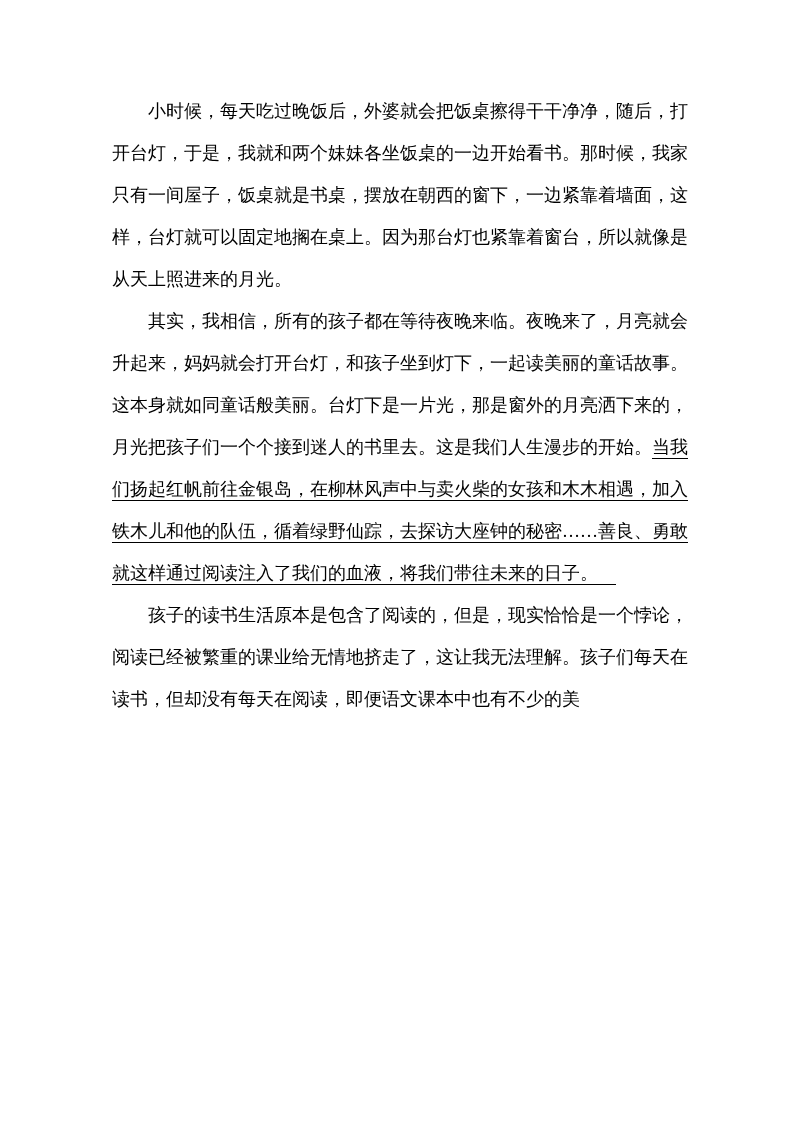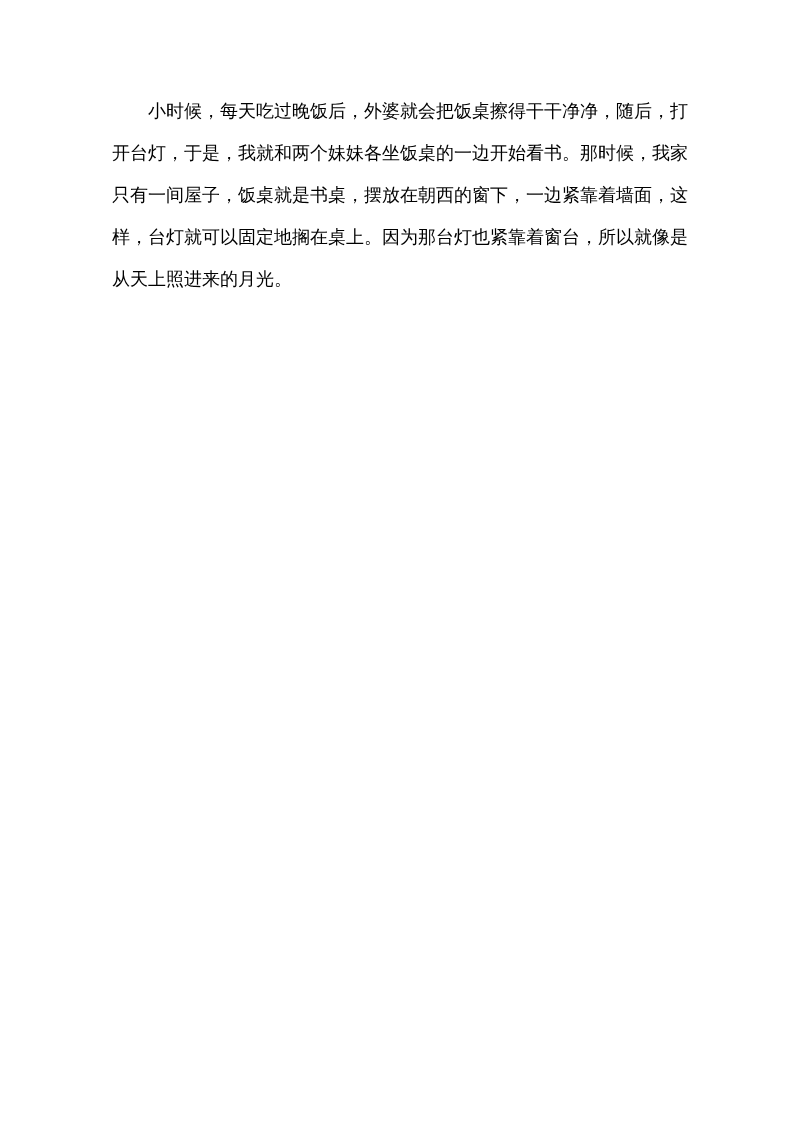--- a/index.html
+++ b/index.html
@@ -39,17 +39,19 @@
   }
 </style>
 </head>
 <body>
 
 <div class="page">
   <div class="doc">
 
     <p><span>小时候，每天吃过晚饭后，外婆就会把饭桌擦得干干净净，随后，打开台灯，于是，我就和两个妹妹各坐饭桌的一边开始看书。那时候，我家只有一间屋子，饭桌就是书桌，摆放在朝西的窗下，一边紧靠着墙面，这样，台灯就可以固定地搁在桌上。因为那台灯也紧靠着窗台，所以就像是从天上照进来的月光。</span></p>
 
+    <p><span>其实，我相信，所有的孩子都在等待夜晚来临。夜晚来了，月亮就会升起来，妈妈就会打开台灯，和孩子坐到灯下，一起读美丽的童话故事。这本身就如同童话般美丽。台灯下是一片光，那是窗外的月亮洒下来的，月光把孩子们一个个接到迷人的书里去。这是我们人生漫步的开始。</span><span class="underlined">当我们扬起红帆前往金银岛，在柳林风声中与卖火柴的女孩和木木相遇，加入铁木儿和他的队伍，循着绿野仙踪，去探访大座钟的秘密……善良、勇敢就这样通过阅读注入了我们的血液，将我们带往未来的日子。　</span></p>
 
 
+    <p><span>孩子的读书生活原本是包含了阅读的，但是，现实恰恰是一个悖论，阅读已经被繁重的课业给无情地挤走了，这让我无法理解。孩子们每天在读书，但却没有每天在阅读，即便语文课本中也有不少的美</span></p>
 
   </div>
 </div>
 
 </body></html>

